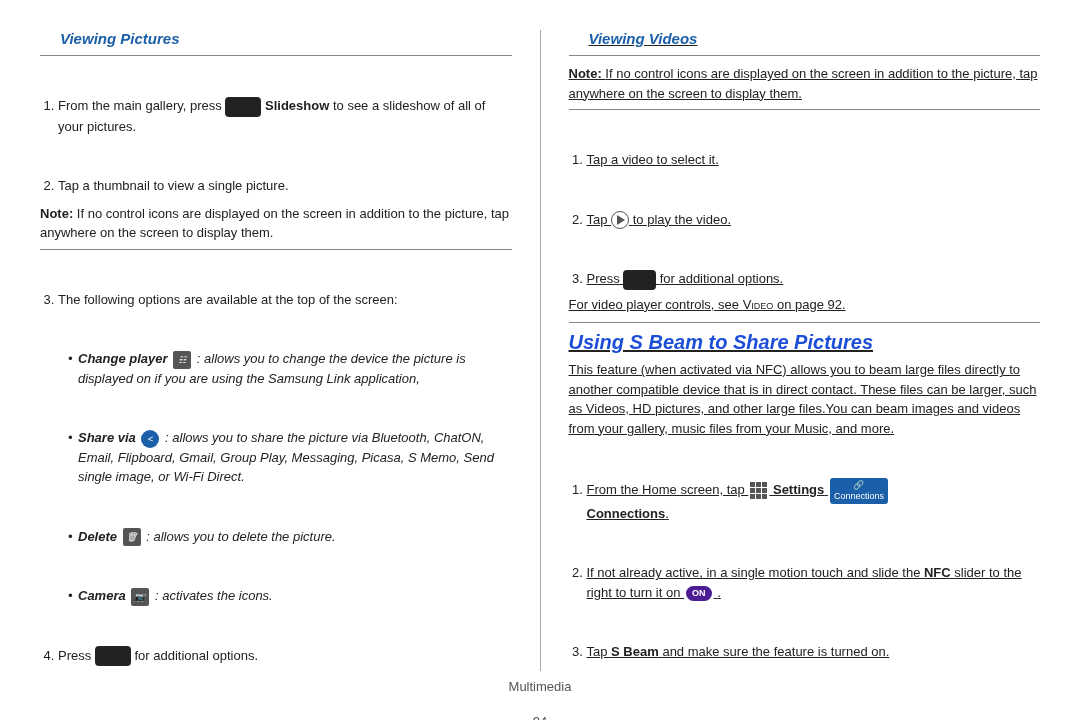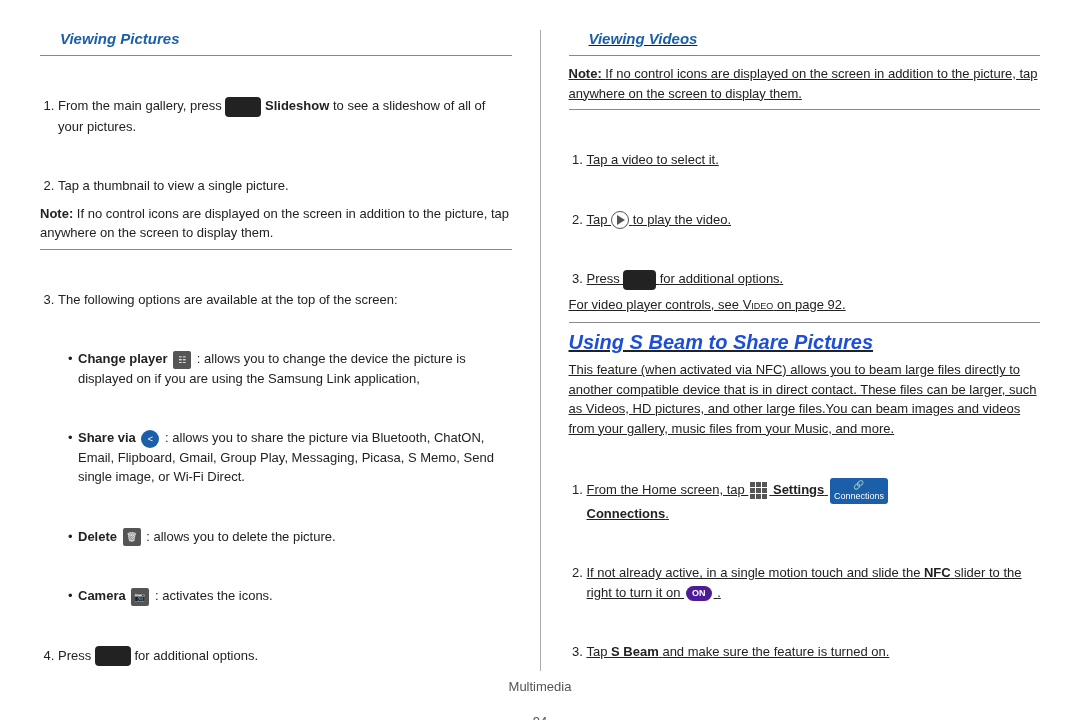--- a/index.html
+++ b/index.html
@@ -71,20 +71,21 @@
       list-style: none;
       padding-left: 10px;
       margin: 4px 0;
     }
     ul.bullet-list li {
       margin-bottom: 5px;
       font-size: 13px;
       line-height: 1.5;
       padding-left: 10px;
       position: relative;
+      font-style: italic;
     }
     ul.bullet-list li::before {
       content: "•";
       position: absolute;
       left: 0;
     }
     .bold { font-weight: bold; }
     .black-pill {
       display: inline-block;
       background: #222;

